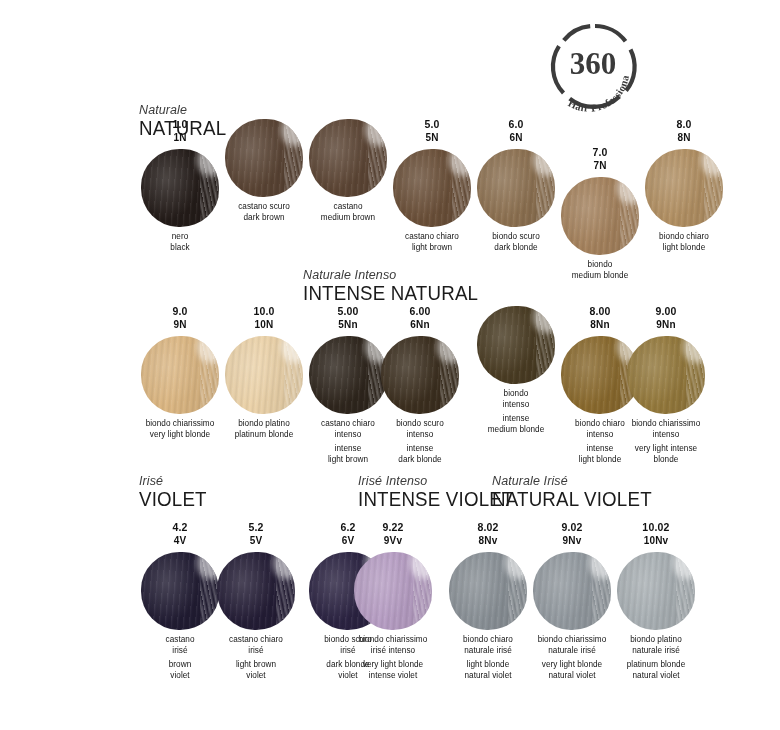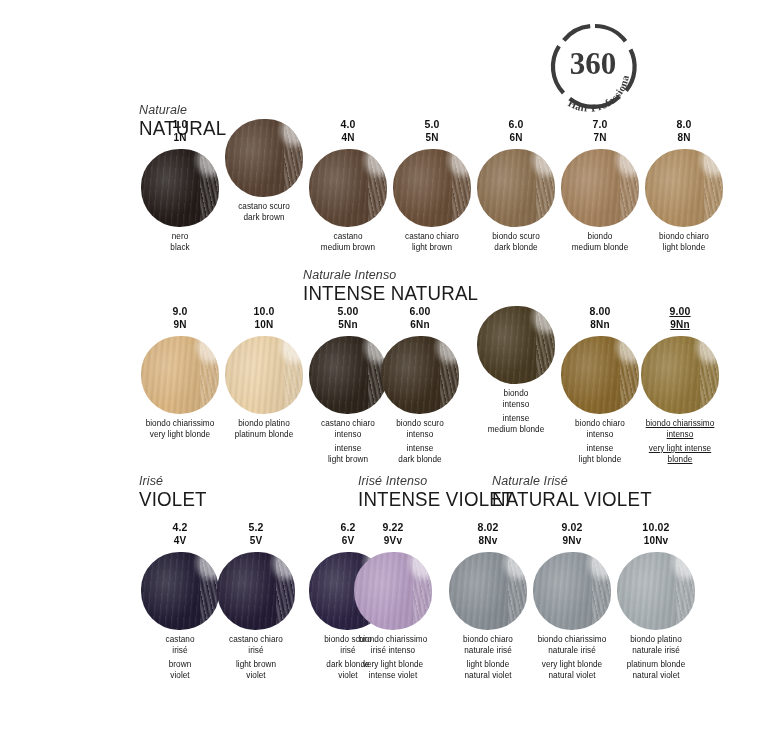--- a/index.html
+++ b/index.html
@@ -174,24 +174,20 @@
           <div class="notch"></div>
         </div>
       </div>
       <div class="names">
         <span class="it">castano scuro</span>
         <span class="en">dark brown</span>
       </div>
     </div>
 
     <div class="cell" style="left:168px;">
-      <div class="codes">
-        <div class="code1">4.0</div>
-        <div class="code2">4N</div>
-      </div>
       <div class="swatch-wrap">
         <div class="swatch">
           <div class="base" style="background: rgb(93, 70, 53);"></div>
           <div class="strands"></div>
           <div class="shade"></div>
           <div class="frizz"></div>
           <div class="notch"></div>
         </div>
       </div>
       <div class="names">
@@ -233,21 +229,21 @@
           <div class="frizz"></div>
           <div class="notch"></div>
         </div>
       </div>
       <div class="names">
         <span class="it">biondo scuro</span>
         <span class="en">dark blonde</span>
       </div>
     </div>
 
-    <div class="cell" style="left:420px;">
+    <div class="cell" style="left:420px;margin-top:28px;">
       <div class="codes">
         <div class="code1">7.0</div>
         <div class="code2">7N</div>
       </div>
       <div class="swatch-wrap">
         <div class="swatch">
           <div class="base" style="background: rgb(165, 130, 93);"></div>
           <div class="strands"></div>
           <div class="shade"></div>
           <div class="frizz"></div>
@@ -412,21 +408,21 @@
       </div>
       <div class="names">
         <span class="it">biondo chiaro</span>
         <span class="it">intenso</span>
         <span class="gap"></span>
         <span class="en">intense</span>
         <span class="en">light blonde</span>
       </div>
     </div>
 
-    <div class="cell" style="left:332px;text-decoration:underline;">
+    <div class="cell" style="left:318px;">
       <div class="codes">
         <div class="code1">9.00</div>
         <div class="code2">9Nn</div>
       </div>
       <div class="swatch-wrap">
         <div class="swatch">
           <div class="base" style="background: rgb(148, 121, 60);"></div>
           <div class="strands"></div>
           <div class="shade"></div>
           <div class="frizz"></div>

